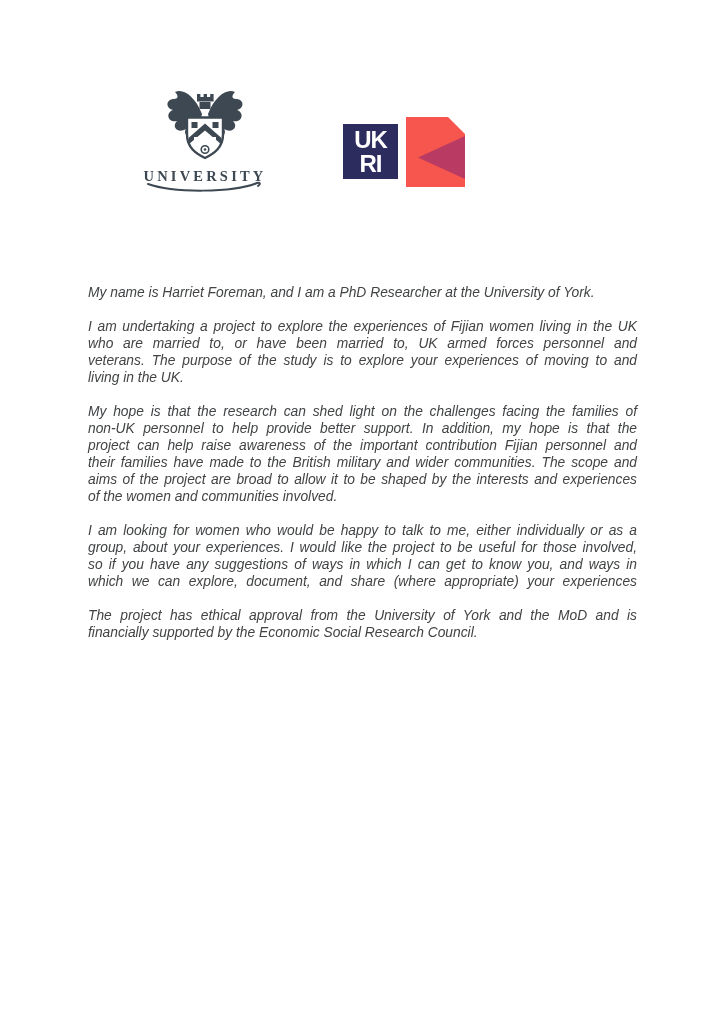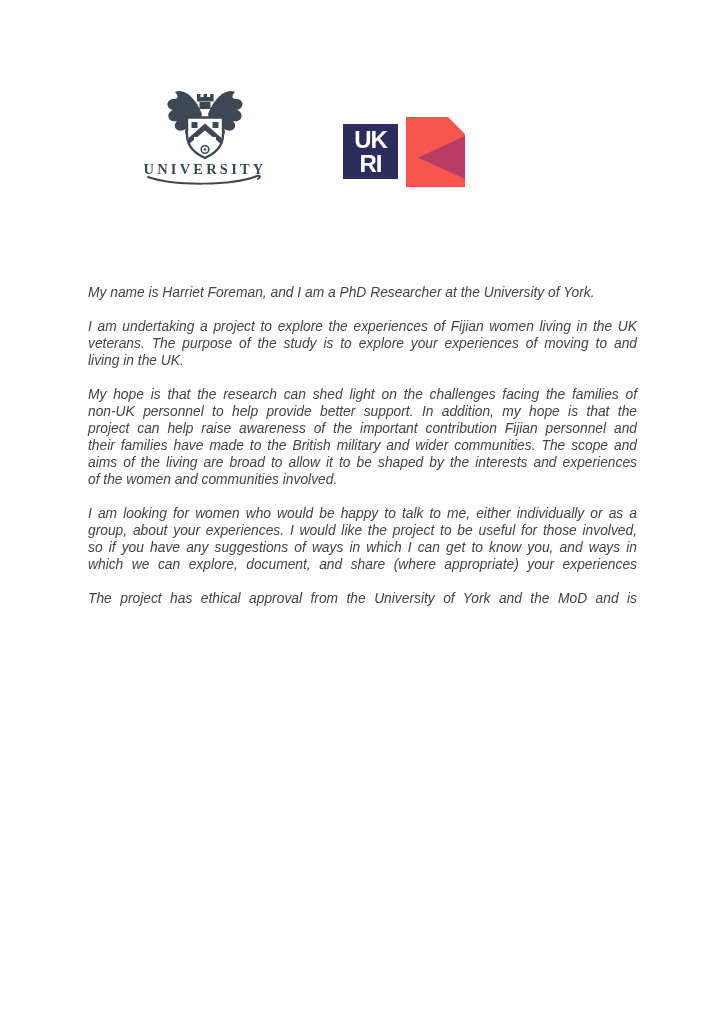--- a/index.html
+++ b/index.html
@@ -14,21 +14,21 @@
   
   .york-logo{
     position:absolute;left:142px;top:84px;width:126px;
     text-align:center;color:#3d4852;
   }
   .york-crest{display:block;margin:0 auto;}
   .york-univ{
     font-family:"Liberation Serif", serif;
     font-size:14.5px;font-weight:600;
     letter-spacing:3.2px;color:#3d4852;
-    margin-top:1px;white-space:nowrap;
+    margin-top:8px;white-space:nowrap;
   }
   .york-script{
     font-family:"DejaVu Serif", serif;
     font-style:italic;font-weight:500;
     font-size:30px;color:#3d4852;
     margin-top:-2px;line-height:30px;white-space:nowrap;
   }
   .york-swash{display:block;margin:-4px auto 0 auto;}
 
   
@@ -110,35 +110,37 @@
       <polygon points="122,19 122,62 75,40.5" fill="#b93a62"></polygon>
     </svg>
   </div>
 
   <div class="letter-body">
       <div class="para">
         <div class="line last">My name is Harriet Foreman, and I am a PhD Researcher at the University of York.</div>
       </div>
       <div class="para">
         <div class="line">I am undertaking a project to explore the experiences of Fijian women living in the UK</div>
+        <div class="line">who are married to, or have been married to, UK armed forces personnel and</div>
         <div class="line">veterans. The purpose of the study is to explore your experiences of moving to and</div>
         <div class="line last">living in the UK.</div>
       </div>
       <div class="para">
         <div class="line">My hope is that the research can shed light on the challenges facing the families of</div>
         <div class="line">non-UK personnel to help provide better support. In addition, my hope is that the</div>
         <div class="line">project can help raise awareness of the important contribution Fijian personnel and</div>
         <div class="line">their families have made to the British military and wider communities. The scope and</div>
-        <div class="line">aims of the living are broad to allow it to be shaped by the interests and experiences</div>
+        <div class="line">aims of the project are broad to allow it to be shaped by the interests and experiences</div>
         <div class="line last">of the women and communities involved.</div>
       </div>
       <div class="para">
         <div class="line">I am looking for women who would be happy to talk to me, either individually or as a</div>
         <div class="line">group, about your experiences. I would like the project to be useful for those involved,</div>
         <div class="line">so if you have any suggestions of ways in which I can get to know you, and ways in</div>
         <div class="line">which we can explore, document, and share (where appropriate) your experiences</div>
       </div>
       <div class="para">
         <div class="line">The project has ethical approval from the University of York and the MoD and is</div>
+        <div class="line last">financially supported by the Economic Social Research Council.</div>
       </div>
     </div>
 
 </div>
 
 </body></html>

